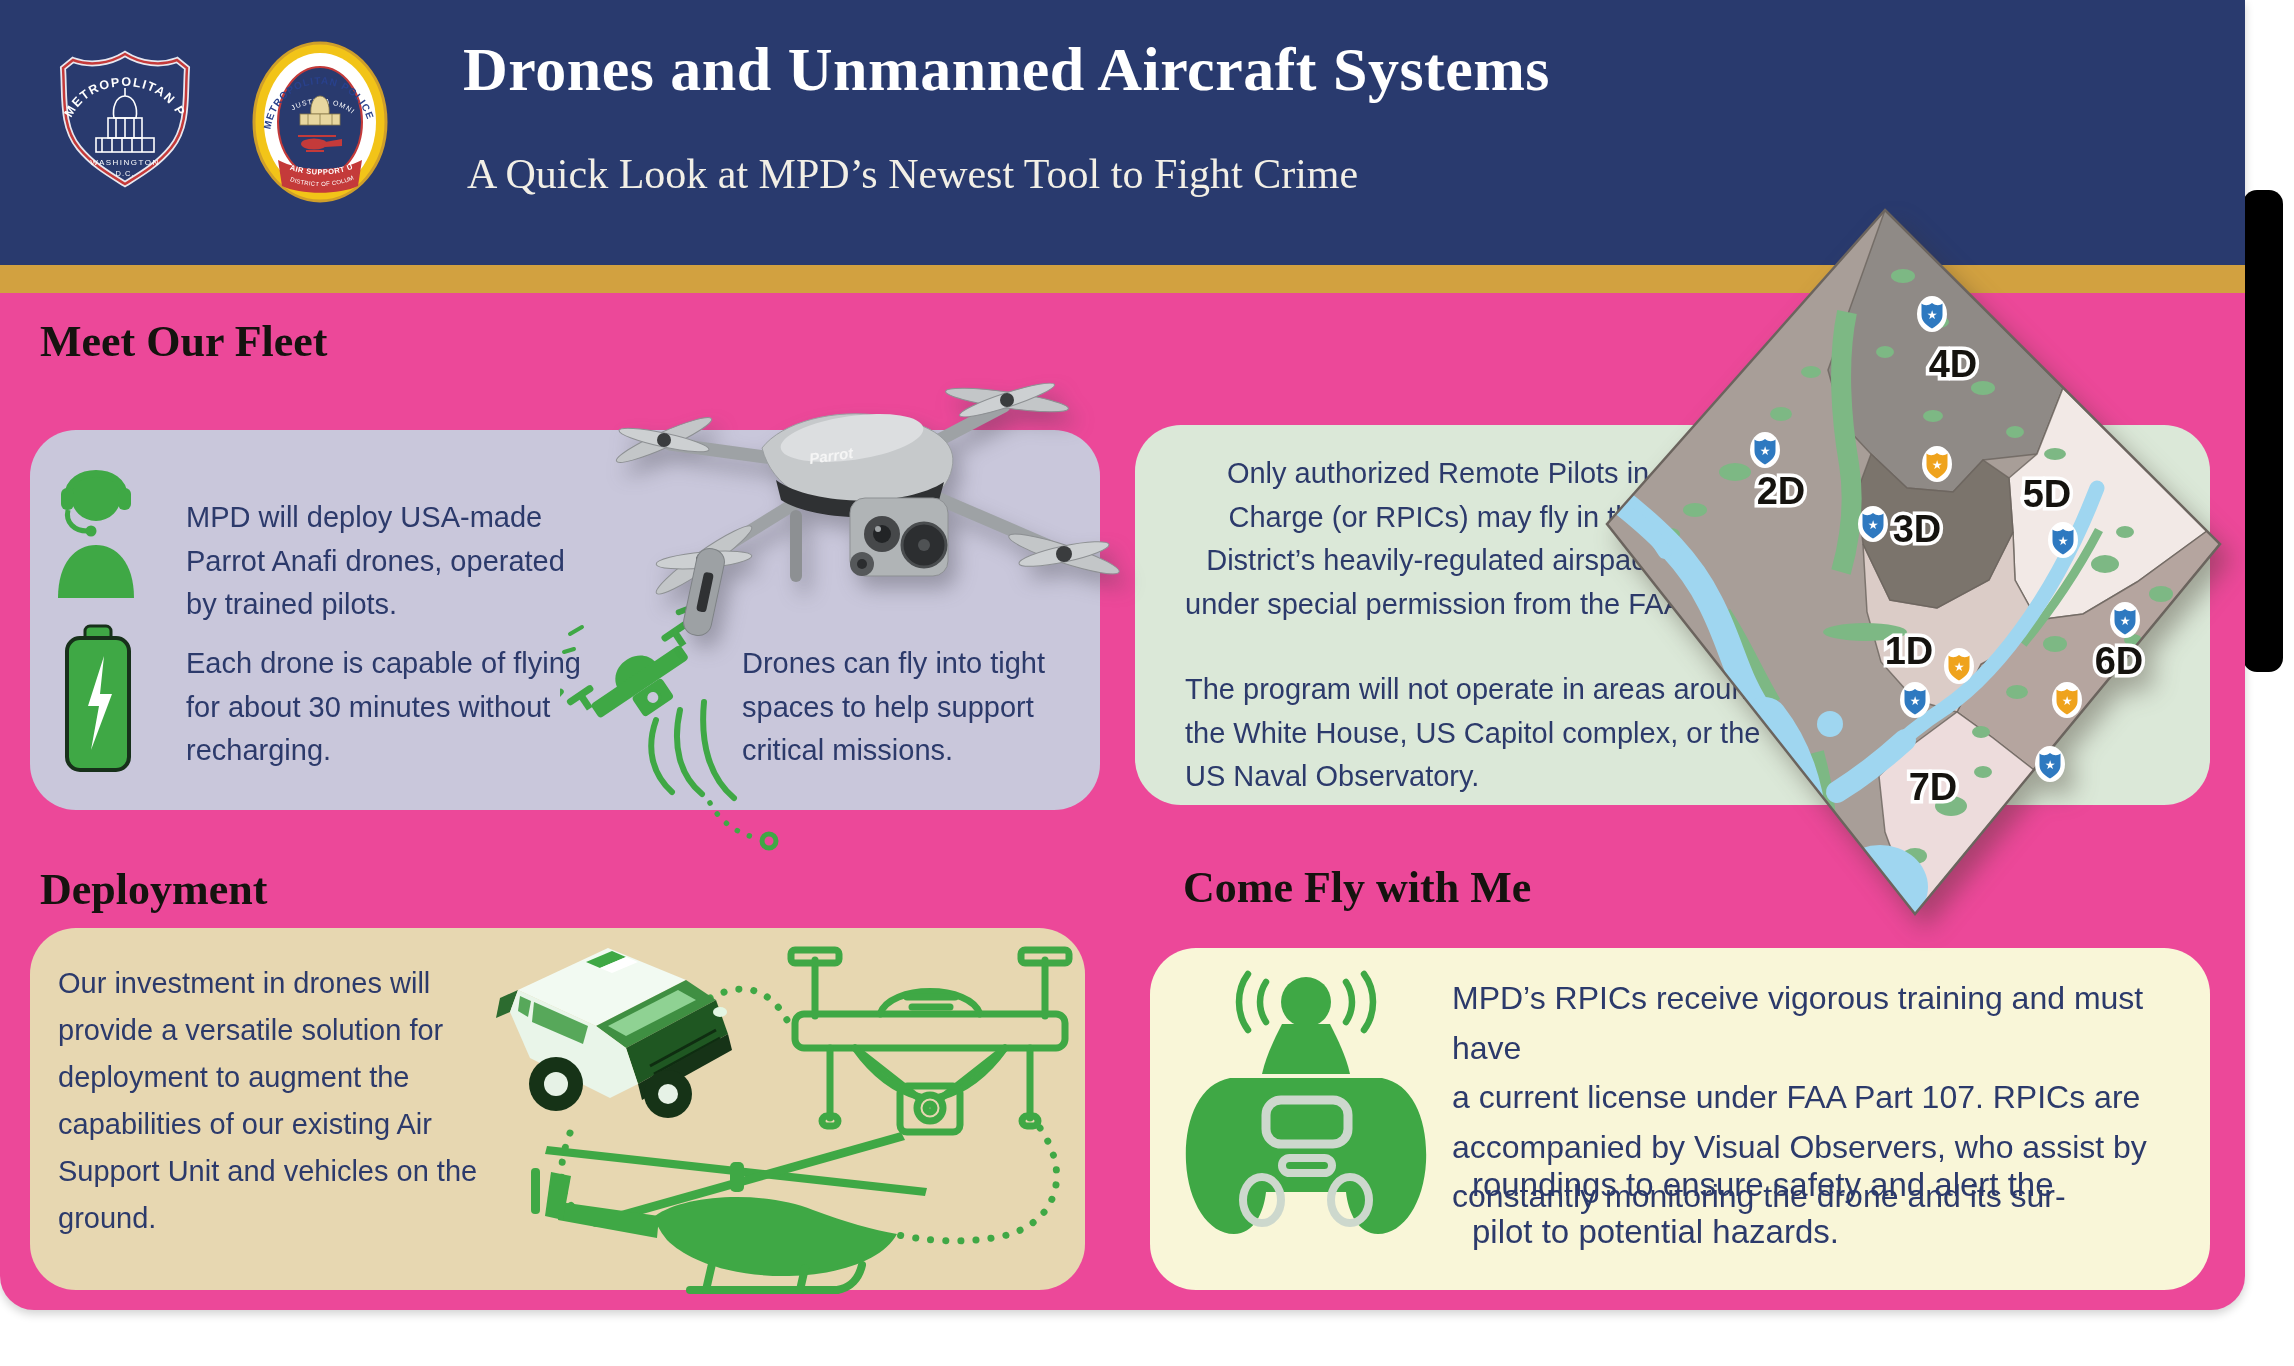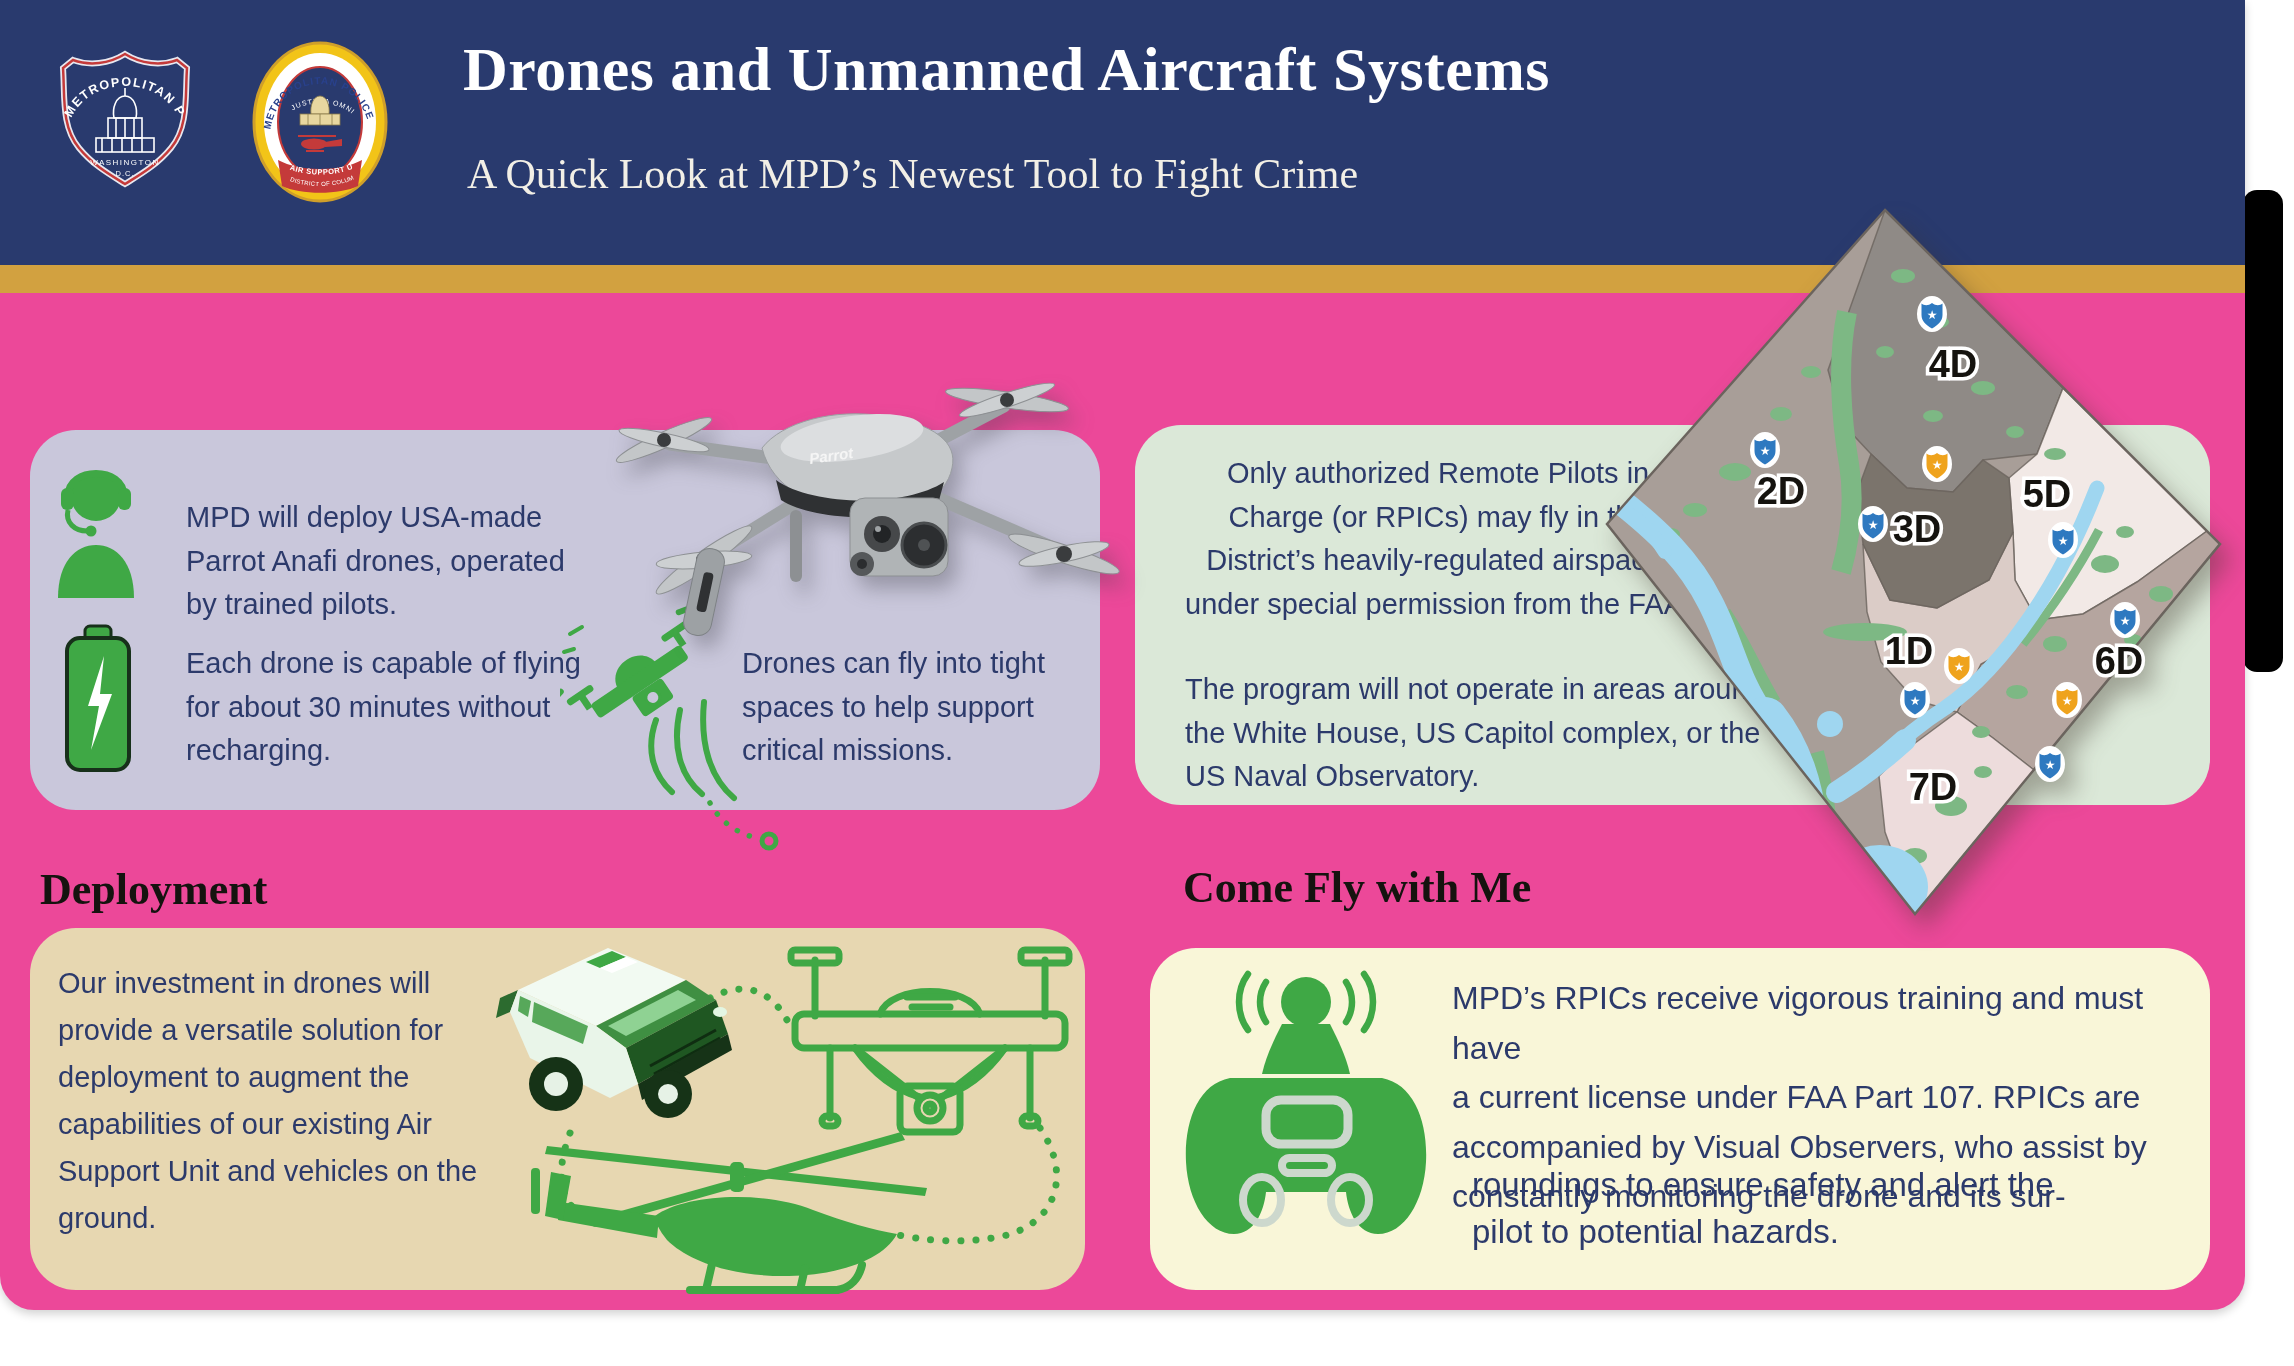--- a/index.html
+++ b/index.html
@@ -113,20 +113,21 @@
       </g>
       <path d="M30,122 C 52,134 92,134 114,122 L110,148 C 92,157 52,157 34,148 Z" fill="#c43a3a"></path>
       <text font-size="7.5" font-weight="bold" fill="#ffffff" letter-spacing="0.5">
         <textPath href="#arcR1" startOffset="6">AIR SUPPORT UNIT</textPath>
       </text>
       <text font-size="6" fill="#ffffff" letter-spacing="0.3">
         <textPath href="#arcR2" startOffset="2">DISTRICT OF COLUMBIA</textPath>
       </text>
     </svg>
 
+    <div class="abs h2 h-fleet">Meet Our Fleet</div>
     <div class="abs h2 h-deploy">Deployment</div>
     <div class="abs h2 h-comefly">Come Fly with Me</div>
 
     <div class="abs panel p-lav"></div>
     <div class="abs panel p-grn"></div>
     <div class="abs panel p-tan"></div>
     <div class="abs panel p-yel"></div>
 
     <svg class="abs" style="left:50px;top:460px" width="92" height="138" viewBox="0 0 92 138">
       <circle cx="46" cy="36" r="25" fill="#3fa845"></circle>

